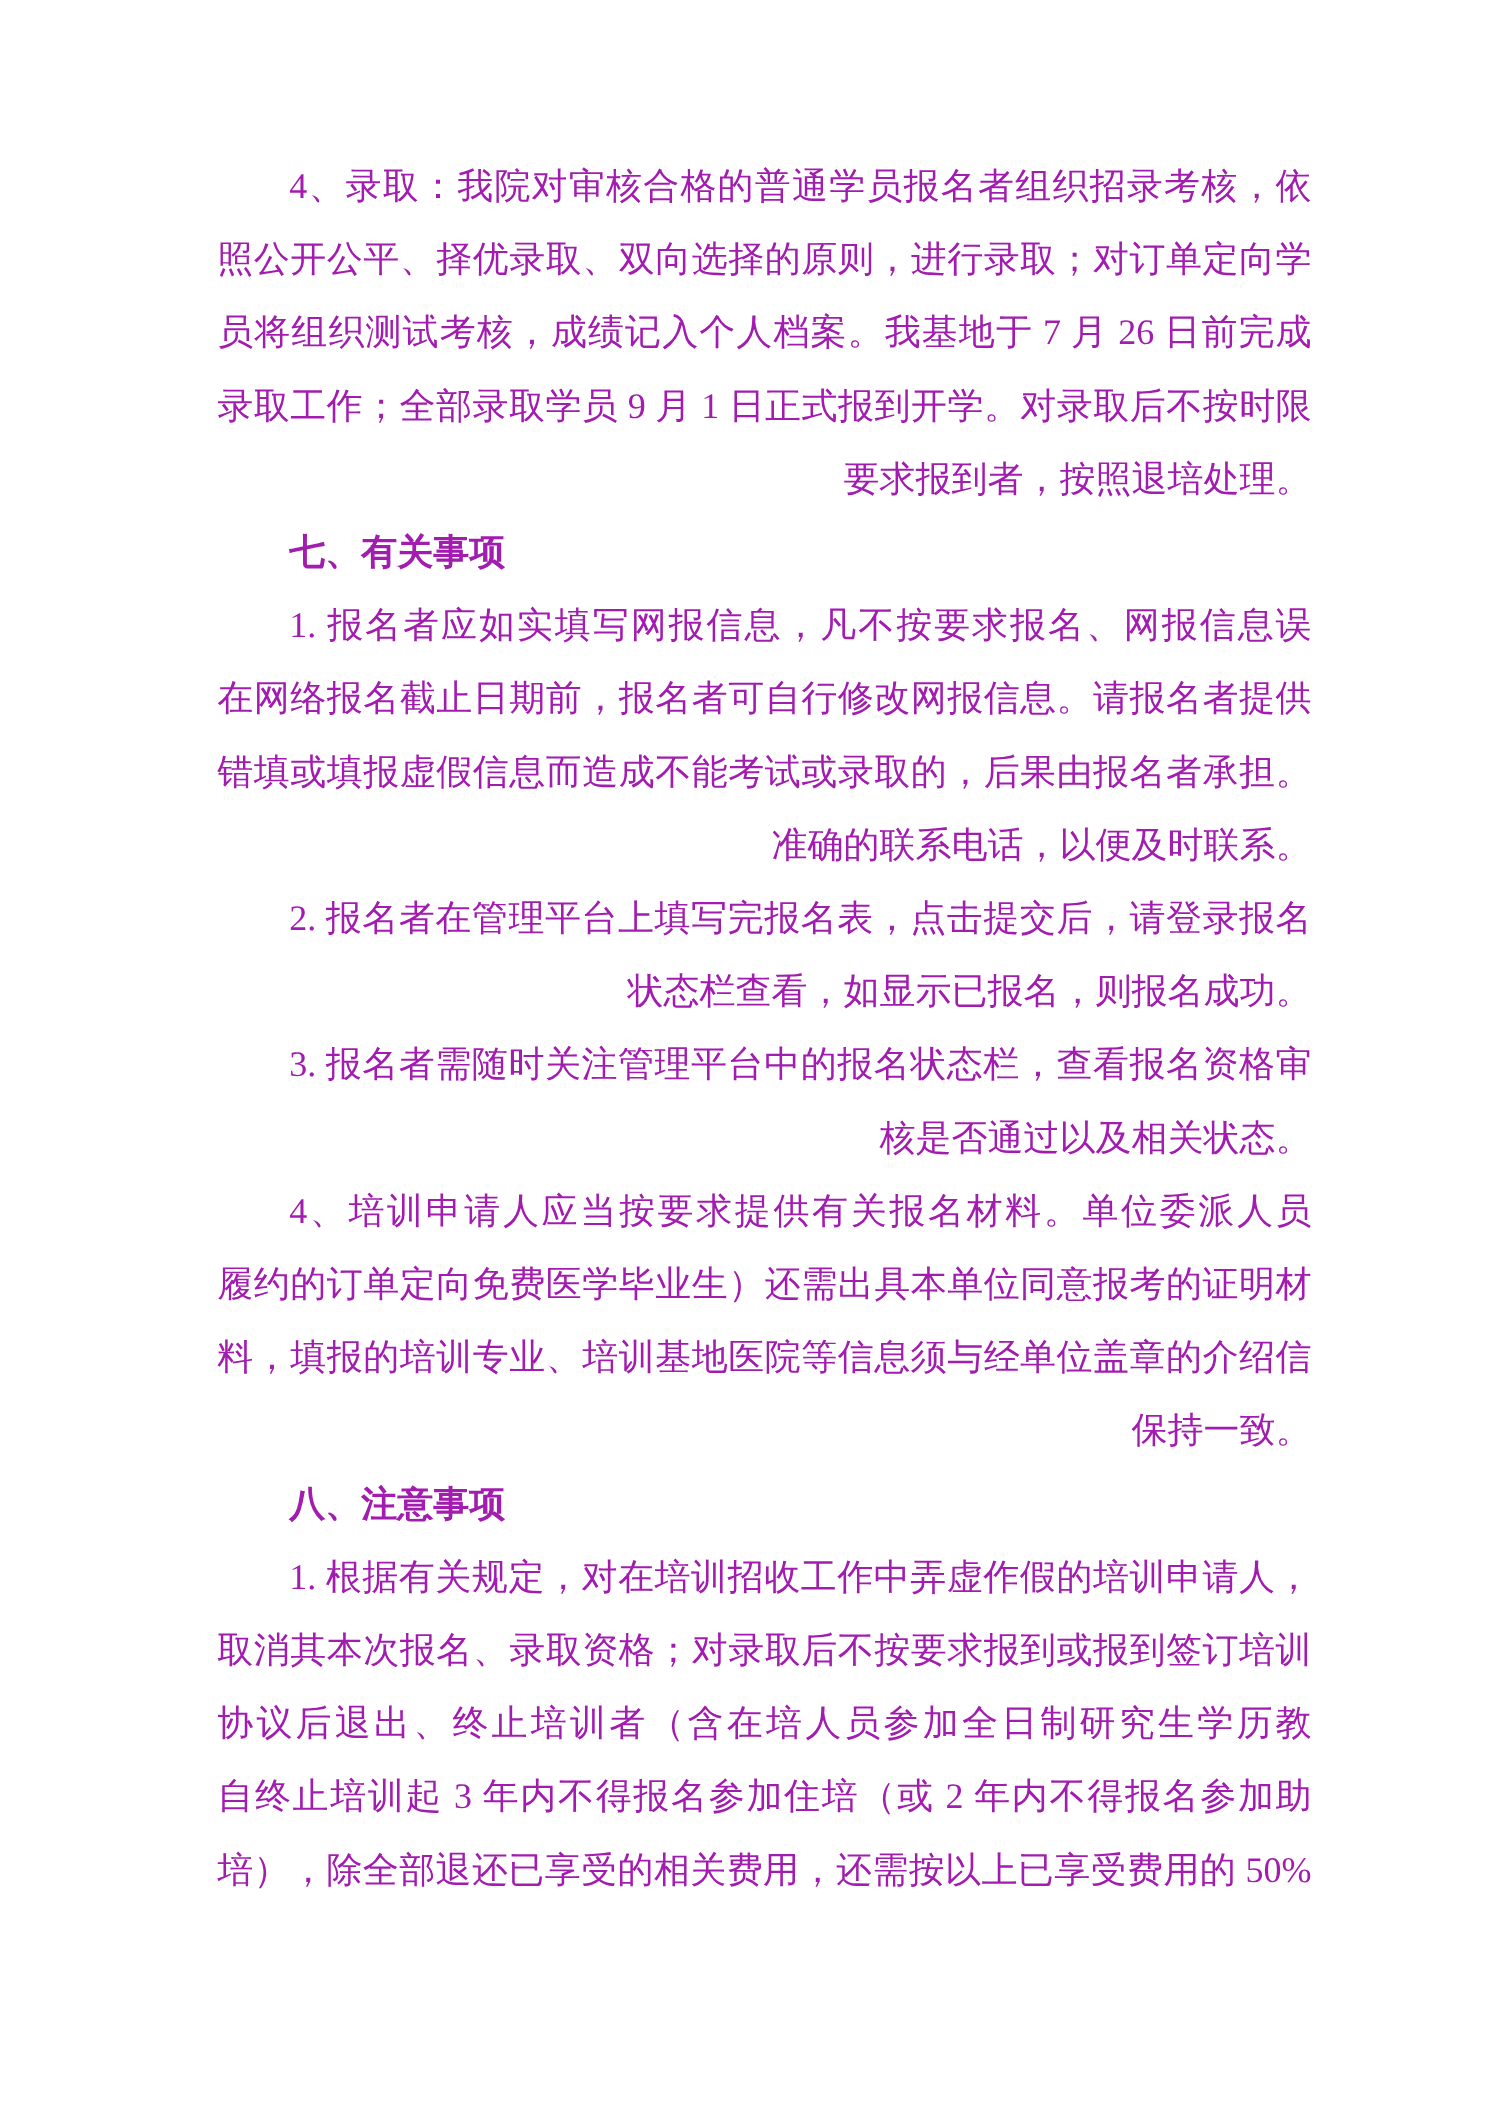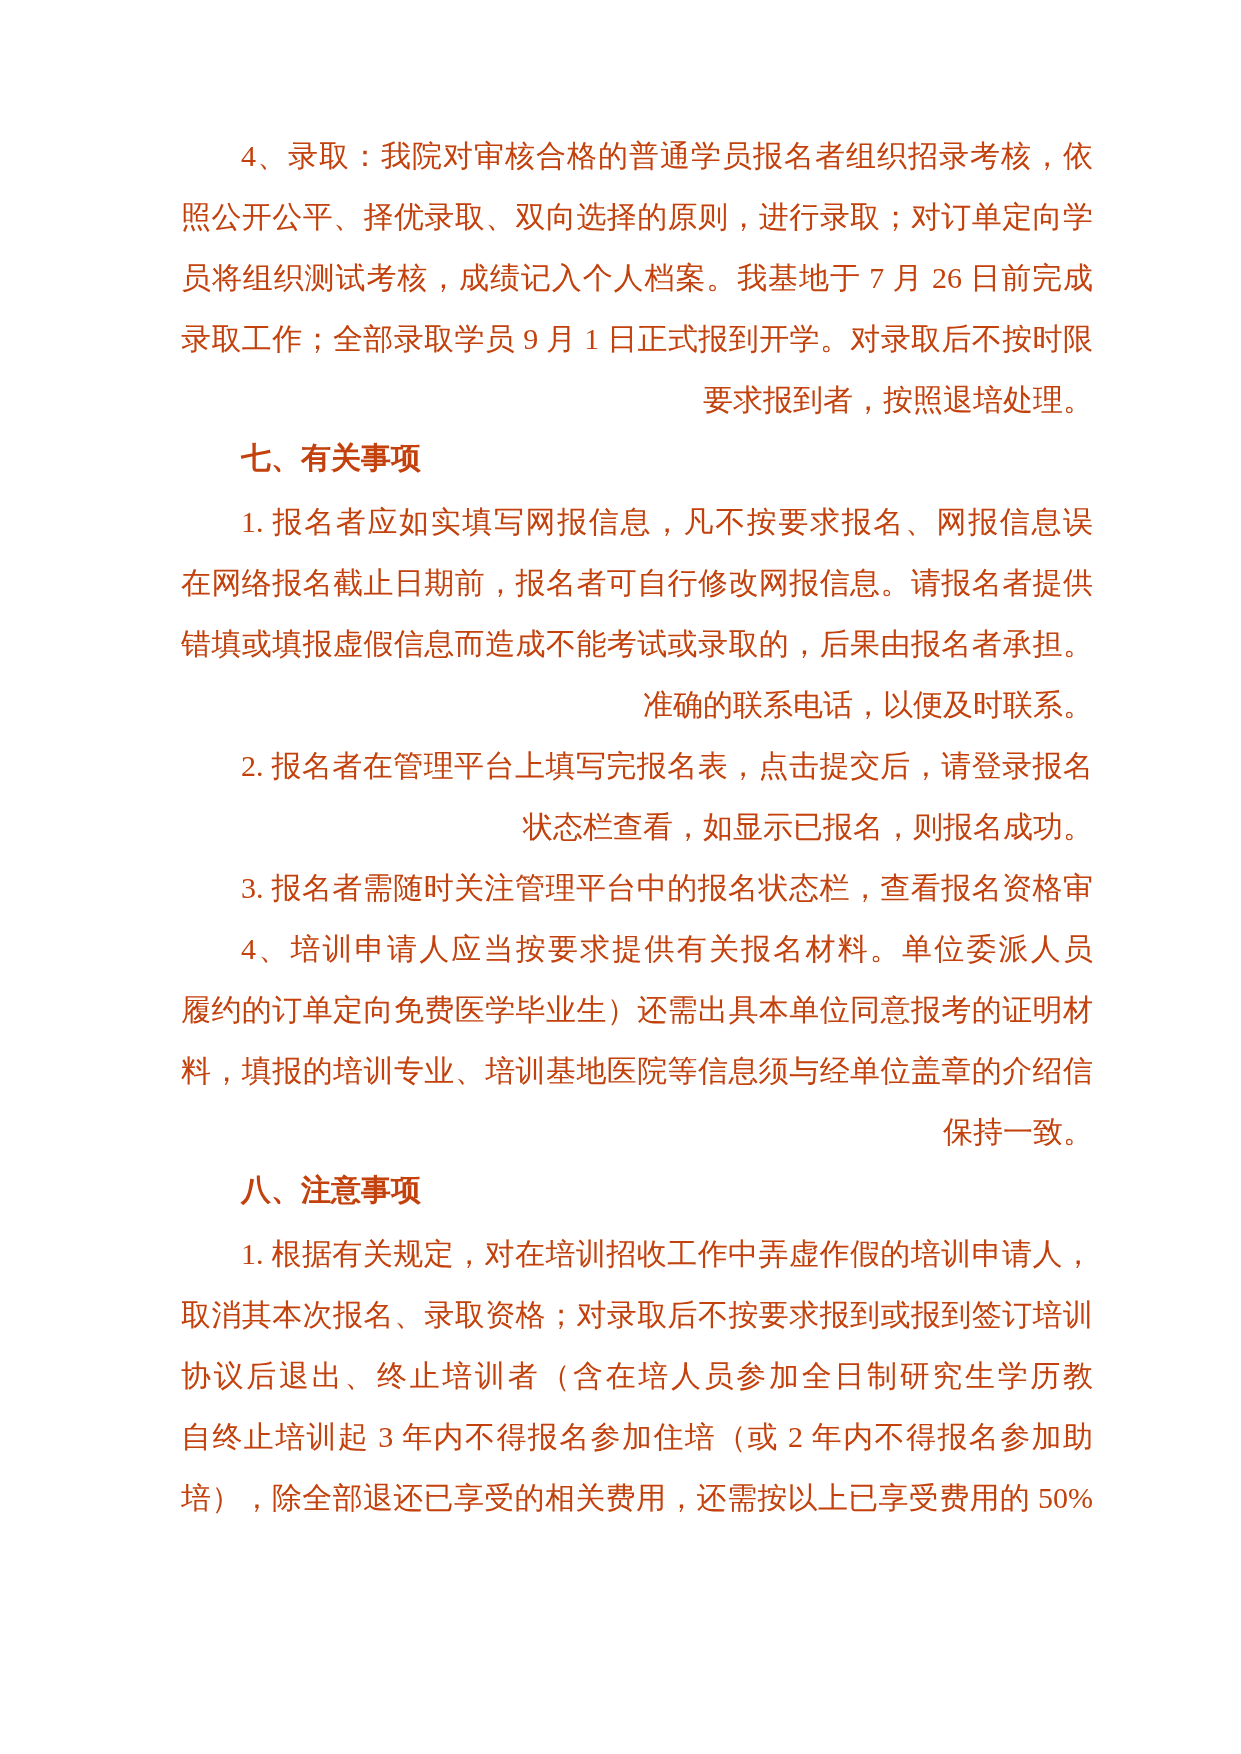--- a/index.html
+++ b/index.html
@@ -7,21 +7,21 @@
     padding: 0;
     background: #ffffff;
   }
   .page {
     position: relative;
     width: 1241px;
     height: 1754px;
     background: #ffffff;
     overflow: hidden;
     font-family: "Liberation Serif", "DejaVu Serif", serif;
-    color: #c2410c;
+    color: #a21caf;
   }
   .text-block {
     position: absolute;
     left: 181px;
     top: 125px;
     width: 912px;
   }
   .line {
     font-size: 30px;
     height: 61px;
@@ -31,21 +31,21 @@
     text-align: right;
   }
   .full {
     text-align: justify;
     text-align-last: justify;
   }
   .indent {
     text-indent: 60px;
   }
   .heading {
-    font-family: Liberation Mono, monospace;
+    font-family: Liberation Sans, sans-serif;
     font-weight: bold;
     text-align: center;
     text-align-last: left;
   }
 </style>
 </head>
 <body>
 
 <div class="page">
   <div class="text-block">
@@ -55,20 +55,21 @@
     <div class="line full">录取工作；全部录取学员 9 月 1 日正式报到开学。对录取后不按时限</div>
     <div class="line">要求报到者，按照退培处理。</div>
     <div class="line heading indent">七、有关事项</div>
     <div class="line indent full">1. 报名者应如实填写网报信息，凡不按要求报名、网报信息误填、</div>
     <div class="line full">在网络报名截止日期前，报名者可自行修改网报信息。请报名者提供</div>
     <div class="line full">错填或填报虚假信息而造成不能考试或录取的，后果由报名者承担。</div>
     <div class="line">准确的联系电话，以便及时联系。</div>
     <div class="line indent full">2. 报名者在管理平台上填写完报名表，点击提交后，请登录报名</div>
     <div class="line">状态栏查看，如显示已报名，则报名成功。</div>
     <div class="line indent full">3. 报名者需随时关注管理平台中的报名状态栏，查看报名资格审</div>
+    <div class="line">核是否通过以及相关状态。</div>
     <div class="line indent full">4、培训申请人应当按要求提供有关报名材料。单位委派人员（含</div>
     <div class="line full">履约的订单定向免费医学毕业生）还需出具本单位同意报考的证明材</div>
     <div class="line full">料，填报的培训专业、培训基地医院等信息须与经单位盖章的介绍信</div>
     <div class="line">保持一致。</div>
     <div class="line heading indent">八、注意事项</div>
     <div class="line indent full">1. 根据有关规定，对在培训招收工作中弄虚作假的培训申请人，</div>
     <div class="line full">取消其本次报名、录取资格；对录取后不按要求报到或报到签订培训</div>
     <div class="line full">协议后退出、终止培训者（含在培人员参加全日制研究生学历教育），</div>
     <div class="line full">自终止培训起 3 年内不得报名参加住培（或 2 年内不得报名参加助</div>
     <div class="line full">培），除全部退还已享受的相关费用，还需按以上已享受费用的 50%</div>

